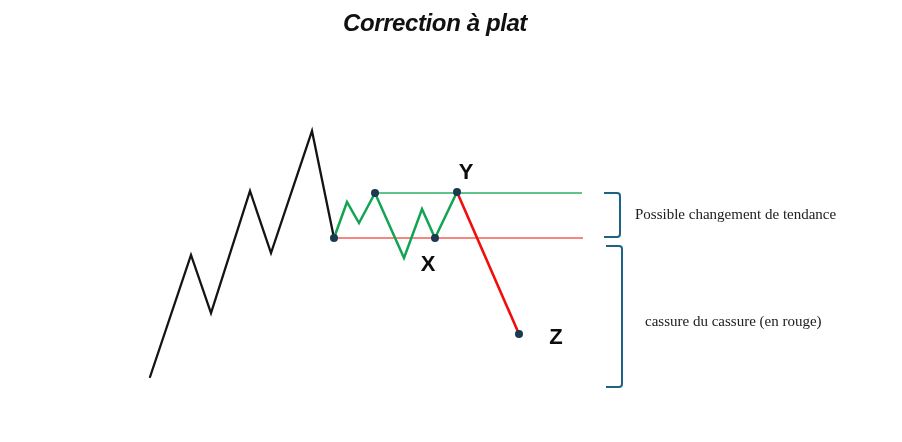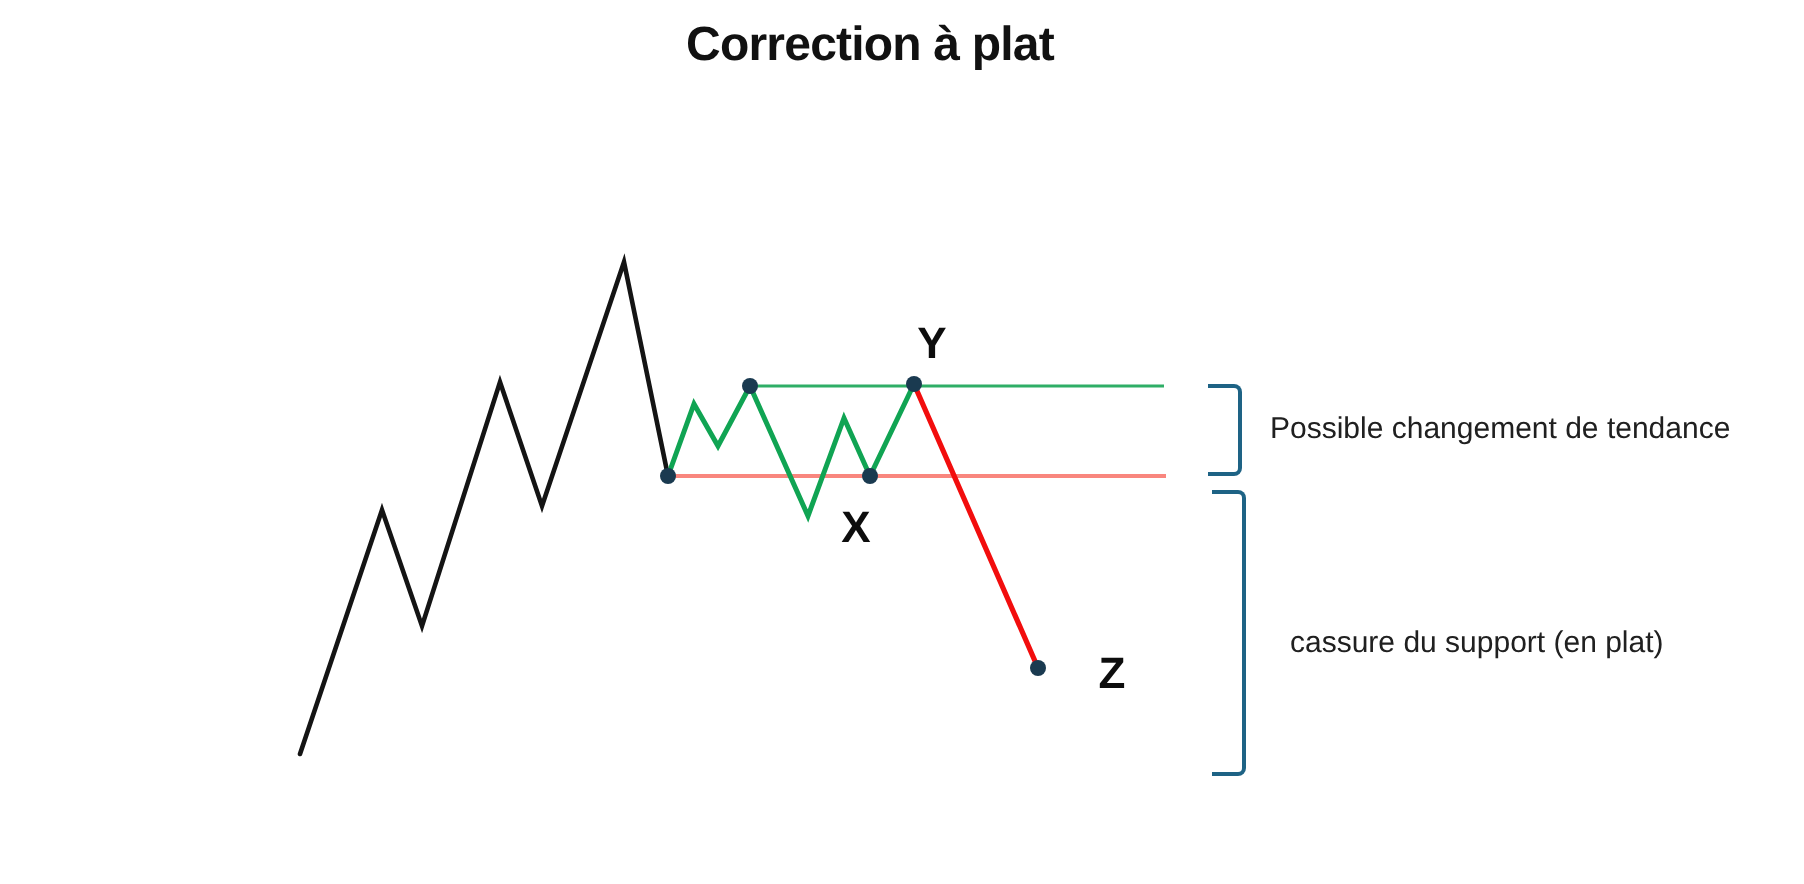--- a/index.html
+++ b/index.html
@@ -19,20 +19,21 @@
     position: absolute;
     top: 9px;
     left: 0;
     width: 870px;
     margin: 0;
     text-align: center;
     font-size: 24px;
     font-weight: 700;
     letter-spacing: -0.4px;
     color: #111111;
+    font-style: italic;
   }
   svg.scene {
     position: absolute;
     left: 0;
     top: 0;
   }
   .pt-label {
     position: absolute;
     transform: translate(-50%, -50%);
     font-size: 22px;
@@ -49,20 +50,21 @@
     border-radius: 0 4px 4px 0;
     box-sizing: border-box;
   }
   .bracket-1 { left: 604px; top: 192px; width: 17px; height: 46px; }
   .bracket-2 { left: 606px; top: 245px; width: 17px; height: 143px; }
   .note {
     position: absolute;
     font-size: 15px;
     color: var(--text-color, #202020);
     white-space: nowrap;
+    font-family: Liberation Serif, serif;
   }
   .note-1 { left: 635px; top: 206px; }
   .note-2 { left: 645px; top: 293px; line-height: 19px; }
 </style>
 </head>
 <body>
 
 <div class="canvas">
 
   <h1 class="title">Correction à plat</h1>
@@ -85,16 +87,16 @@
   <div class="pt-label label-y">Y</div>
   <div class="pt-label label-x">X</div>
   <div class="pt-label label-z">Z</div>
 
   <div class="bracket bracket-1"></div>
   <div class="bracket bracket-2"></div>
 
   <div class="note note-1">Possible changement de tendance</div>
   <div class="note note-2">
     <br>
-    <span>cassure du support (en plat)</span>
+    <span>cassure du cassure (en rouge)</span>
   </div>
 
 </div>
 
 </body></html>

